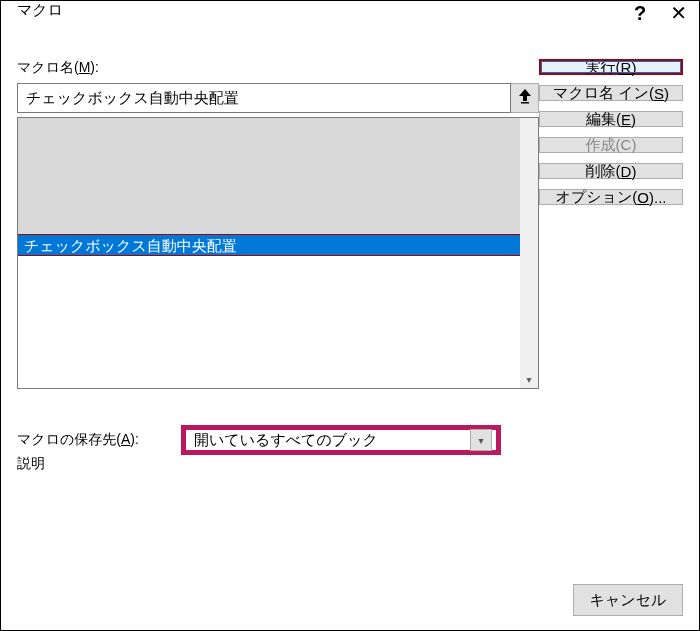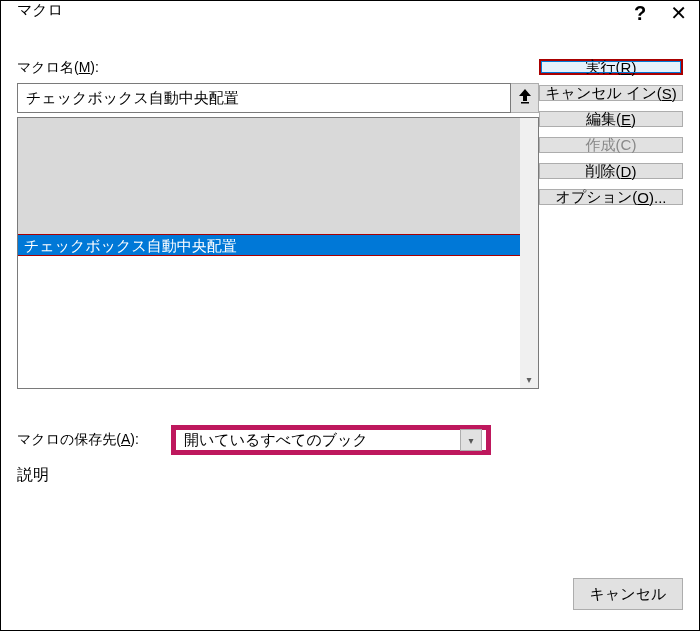--- a/index.html
+++ b/index.html
@@ -21,26 +21,26 @@
     .listwrap { position: relative; height: 272px; }
     .list { position: absolute; inset: 0; border: 1px solid #7a7a7a; background: #fff; overflow: hidden; }
     .list-top { height: 116px; background: #d9d9d9; }
     .list-item { height: 22px; background: #0078d7; color: #fff; font-size: 15px; padding: 0 6px; line-height: 22px; border: 1px solid #a00; margin: 0 -1px; }
     .list-scrollbar { position: absolute; right: 1px; top: 1px; bottom: 1px; width: 18px; background: #f0f0f0; display: flex; flex-direction: column; justify-content: flex-end; }
     .scroll-down { height: 18px; display: flex; align-items: center; justify-content: center; font-size: 10px; color: #606060; }
     .btn { height: 16px; border: 1px solid #adadad; background: #e1e1e1; font-size: 15px; cursor: pointer; display: flex; align-items: center; justify-content: center; }
     .btn.primary { border: 2px solid #a00; background: #e5f1fb; outline: 1px solid #0078d7; outline-offset: -3px; }
     .btn.primary .inner { border: 1px solid #0078d7; width: 100%; height: 100%; display:flex; align-items:center; justify-content:center; }
     .btn.disabled { color: #888; cursor: default; }
-    .store-row { display: flex; align-items: center; margin-top: 36px; }
+    .store-row { display: flex; align-items: center; gap: 10px; margin-top: 36px; }
     .store-label { font-size: 14px; width: 154px; }
     .dropdown { flex: 0 0 320px; height: 30px; border: 5px solid #be185d; background: #fff; display: flex; align-items: center; justify-content: space-between; padding: 0 4px 0 8px; font-size: 15px; cursor: pointer; }
     .dd-arrow { width: 22px; height: 22px; background: #e1e1e1; border: 1px solid #adadad; display: flex; align-items: center; justify-content: center; font-size: 10px; color: #555; }
-    .desc-label { font-size: 16px; margin-top: 10px; }
-    .footer { position: absolute; right: 16px; bottom: 20px; }
+    .desc-label { font-size: 14px; }
+    .footer { position: absolute; right: 16px; bottom: 14px; }
     .cancel-btn { width: 110px; height: 32px; border: 1px solid #adadad; background: #e1e1e1; font-size: 15px; cursor: pointer; }
   </style>
 </head>
 <body>
 
 <div class="titlebar">
   <span class="title">マクロ</span>
   <div class="title-actions">
     <span class="help-icon">?</span>
     <span class="close-icon">✕</span>
@@ -76,21 +76,21 @@
 
     <div class="right">
       <div class="btn primary">
         <span class="inner">
             <span>実行(</span>
             <u>R</u>
             <span>)</span>
           </span>
       </div>
       <div class="btn">
-        <span>キャンセル イン(</span>
+        <span>マクロ名 イン(</span>
           <u>S</u>
           <span>)</span>
       </div>
       <div class="btn">
         <span>編集(</span>
           <u>E</u>
           <span>)</span>
       </div>
       <div class="btn disabled">
         <span>作成(C)</span>

